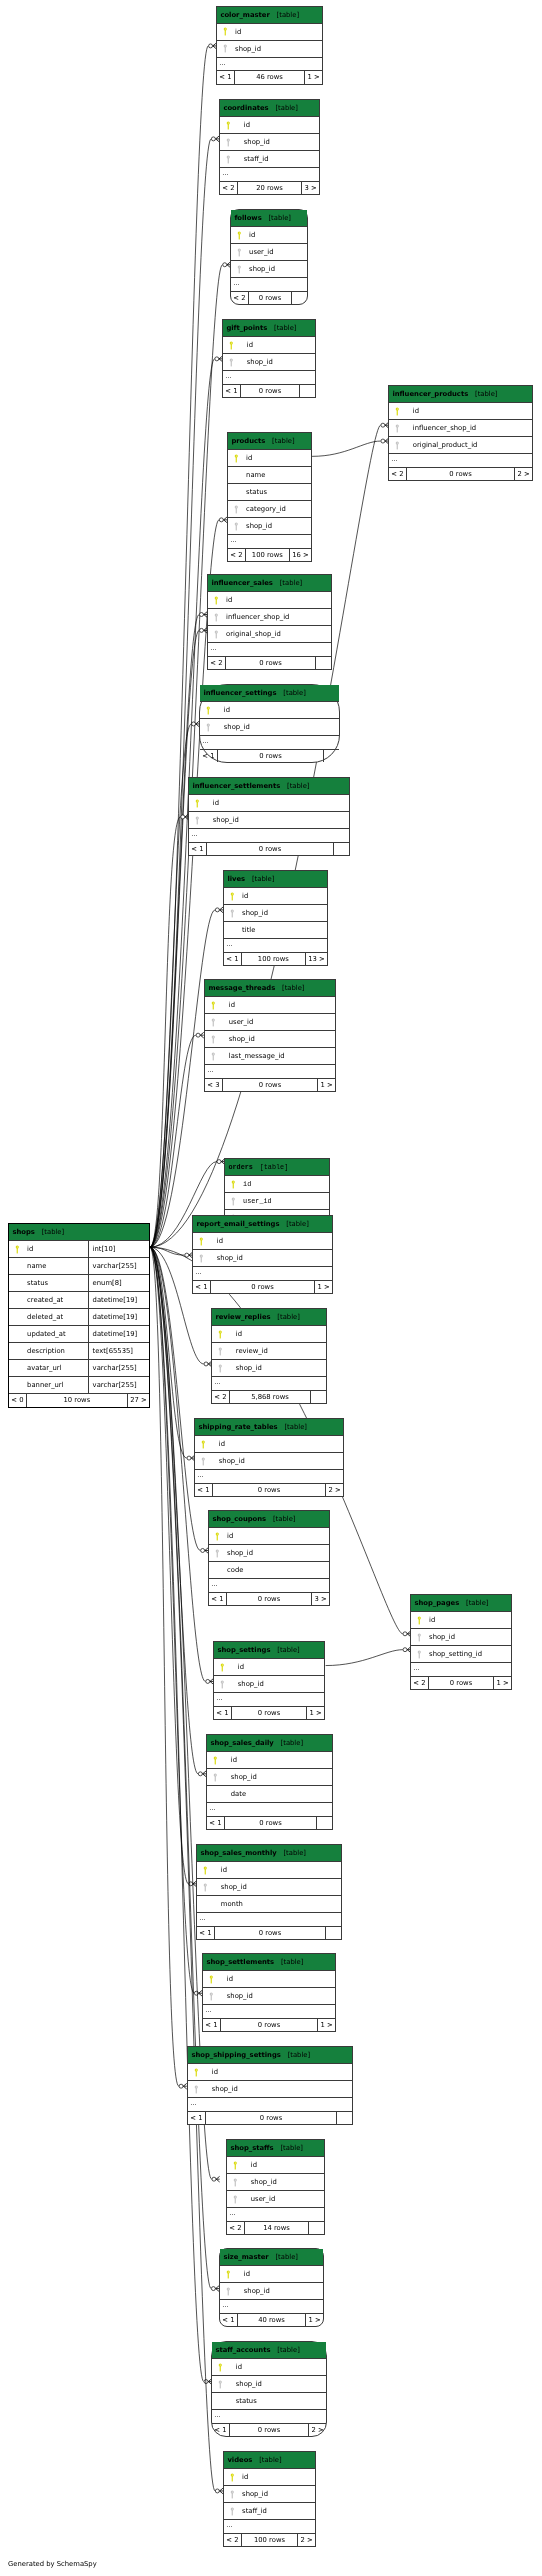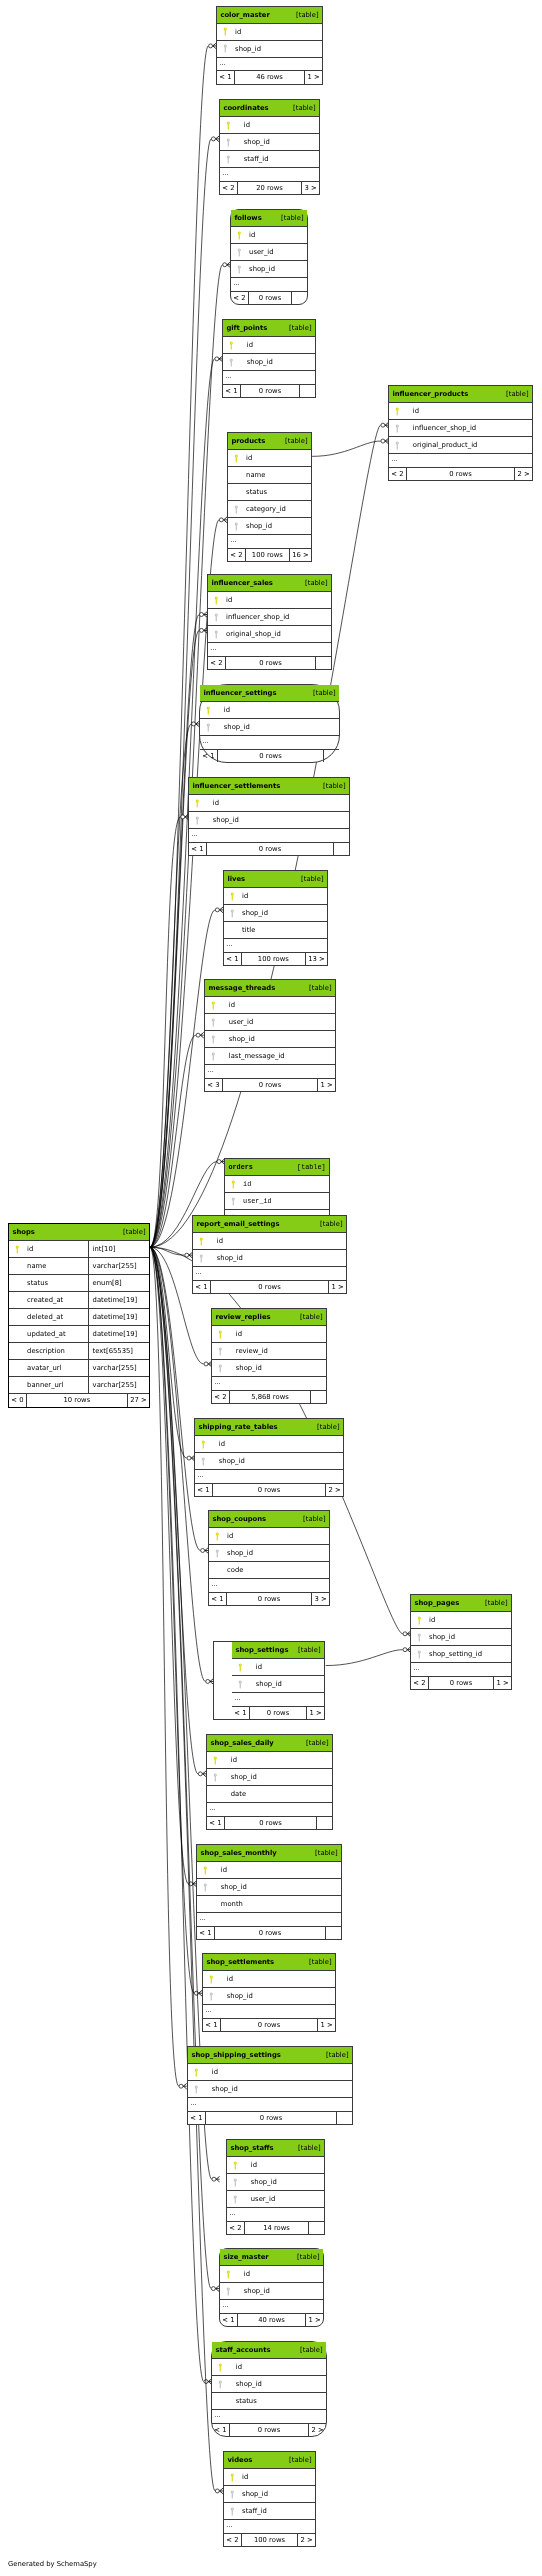--- a/index.html
+++ b/index.html
@@ -1,21 +1,21 @@
 <!DOCTYPE html>
 <html style="font-size:9px"><head>
 <meta charset="utf-8">
 <style>
   html, body { margin: 0; padding: 0; background: #ffffff; }
   body { width: 543px; height: 2576px; position: relative; overflow: hidden;
          font-family: "DejaVu Sans", sans-serif; font-size: 6.2px; color: #000; }
   #links { position: absolute; left: 0; top: 0; width: 543px; height: 2576px; pointer-events: none; }
   .tbl { position: absolute; border: 0.9px solid #3a3a3a; background: #fff; border-collapse: collapse; box-sizing: border-box; }
   .tbl.main { border: 1.7px solid #000; }
-  .tbl .hdr { display: flex; justify-content: space-between; align-items: center; background: #84cc16;
+  .tbl .hdr { display: flex; align-items: center; background: #15803d;
               border-bottom: 0.9px solid #3a3a3a; height: 16px; padding: 0 3.4px; font-size: 6.8px; }
   .tbl .hdr .nm { font-weight: bold; }
   .tbl .hdr .kind { font-weight: normal; padding-left: 6.8px; }
   .tbl .row { display: flex; align-items: center; height: 16px; border-bottom: 0.9px solid #3a3a3a; padding-left: 4.5px; font-size: 6.8px; white-space: nowrap; }
   .tbl .row .key { width: 6.8px; display: inline-flex; justify-content: center; }
   .tbl .row .col { padding-left: 12.5px; }
   .tbl .row .col.tight { padding-left: 6.8px; }
   .tbl .row .type { margin-left: auto; border-left: 0.9px solid #3a3a3a; height: 100%; display: flex; align-items: center; padding: 0 3.4px; width: 53px; }
   .tbl .more { height: 12.5px; line-height: 10.2px; padding-left: 2.3px; border-bottom: 0.9px solid #3a3a3a; font-size: 6.8px; }
   .tbl .foot { display: flex; height: 12.5px; font-size: 6.8px; }
@@ -709,21 +709,21 @@
         </span>
         <span class="col tight">shop_id</span>
       </div>
       <div class="more">...</div>
       <div class="foot">
         <div class="l">&lt; 2</div>
         <div class="c">0 rows</div>
         <div class="r">12 &gt;</div>
       </div>
     </div>
-    <div class="tbl" style="left: 192px; top: 1215px; width: 155px;">
+    <div class="tbl" style="left: 192px; top: 1215px; width: 141px;">
       <div class="hdr">
         <span class="nm">report_email_settings</span>
         <span class="kind">[table]</span>
       </div>
       <div class="row">
         <span class="key">
           <svg width="4.5" height="9" viewBox="0 0 8 16" class="keyicon">
             <circle cx="4" cy="3.5" r="2.8" fill="#d9d900"></circle>
             <rect x="3" y="5" width="2" height="10" fill="#d9d900"></rect>
             <circle cx="4" cy="3.5" r="0.9" fill="#fff"></circle>
@@ -893,21 +893,21 @@
         </span>
         <span class="col tight">shop_setting_id</span>
       </div>
       <div class="more">...</div>
       <div class="foot">
         <div class="l">&lt; 2</div>
         <div class="c">0 rows</div>
         <div class="r">1 &gt;</div>
       </div>
     </div>
-    <div class="tbl" style="left: 213px; top: 1641px; width: 112px; padding-left: 18px;">
+    <div class="tbl" style="left: 213px; top: 1641px; width: 112px;">
       <div class="hdr">
         <span class="nm">shop_settings</span>
         <span class="kind">[table]</span>
       </div>
       <div class="row">
         <span class="key">
           <svg width="4.5" height="9" viewBox="0 0 8 16" class="keyicon">
             <circle cx="4" cy="3.5" r="2.8" fill="#d9d900"></circle>
             <rect x="3" y="5" width="2" height="10" fill="#d9d900"></rect>
             <circle cx="4" cy="3.5" r="0.9" fill="#fff"></circle>

